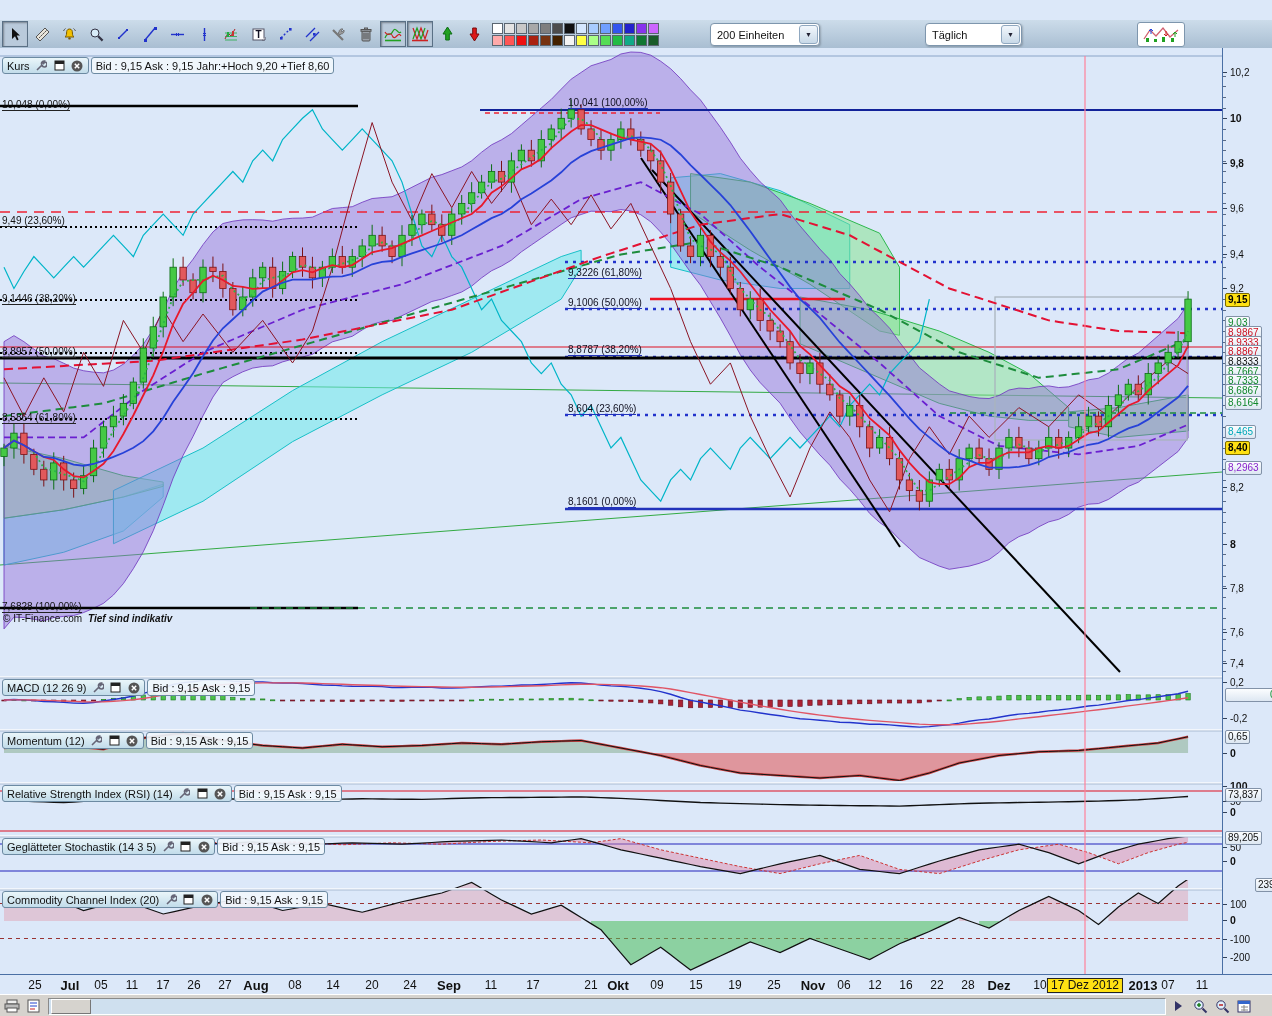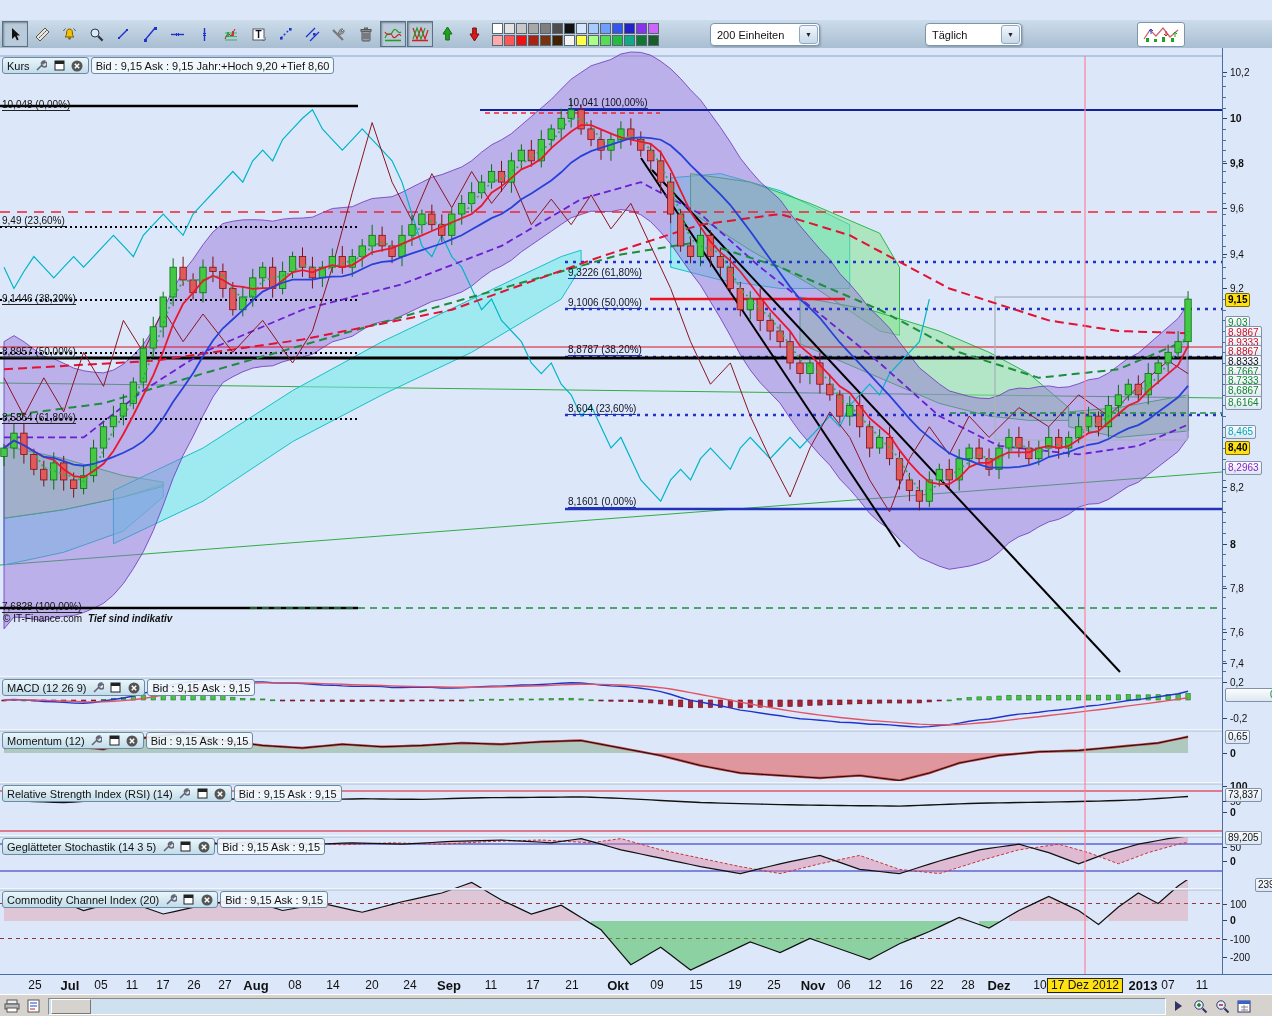--- a/index.html
+++ b/index.html
@@ -1011,21 +1011,21 @@
       <span class="xlab" style="left: 194px;">26</span>
       <span class="xlab" style="left: 225px;">27</span>
       <span class="xlab b" style="left: 256px;">Aug</span>
       <span class="xlab" style="left: 295px;">08</span>
       <span class="xlab" style="left: 333px;">14</span>
       <span class="xlab" style="left: 372px;">20</span>
       <span class="xlab" style="left: 410px;">24</span>
       <span class="xlab b" style="left: 449px;">Sep</span>
       <span class="xlab" style="left: 491px;">11</span>
       <span class="xlab" style="left: 533px;">17</span>
-      <span class="xlab" style="left: 572px; text-align: right;">21</span>
+      <span class="xlab" style="left: 591px; text-align: right;">21</span>
       <span class="xlab b" style="left: 618px;">Okt</span>
       <span class="xlab" style="left: 657px;">09</span>
       <span class="xlab" style="left: 696px;">15</span>
       <span class="xlab" style="left: 735px;">19</span>
       <span class="xlab" style="left: 774px;">25</span>
       <span class="xlab b" style="left: 813px;">Nov</span>
       <span class="xlab" style="left: 844px;">06</span>
       <span class="xlab" style="left: 875px;">12</span>
       <span class="xlab" style="left: 906px;">16</span>
       <span class="xlab" style="left: 937px;">22</span>

